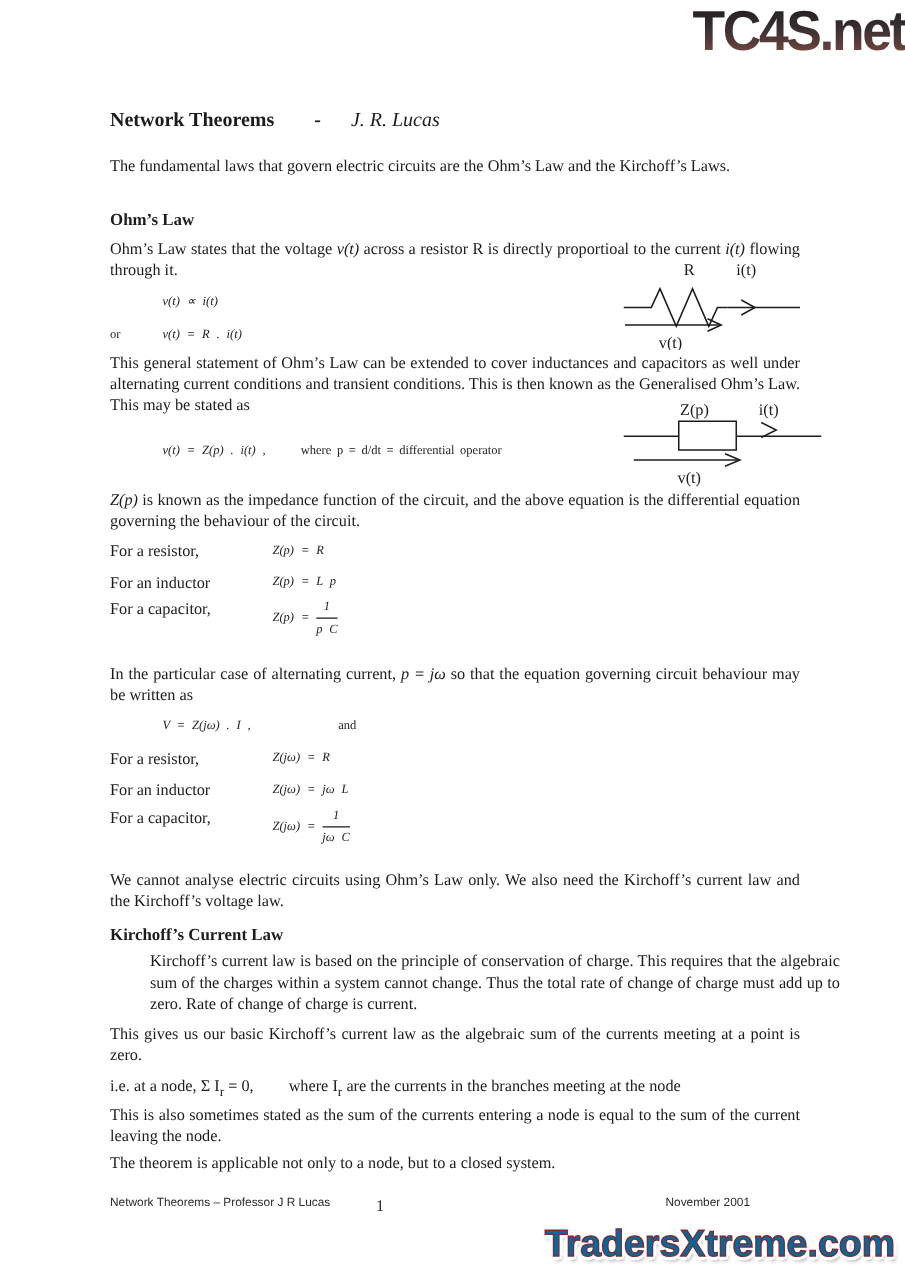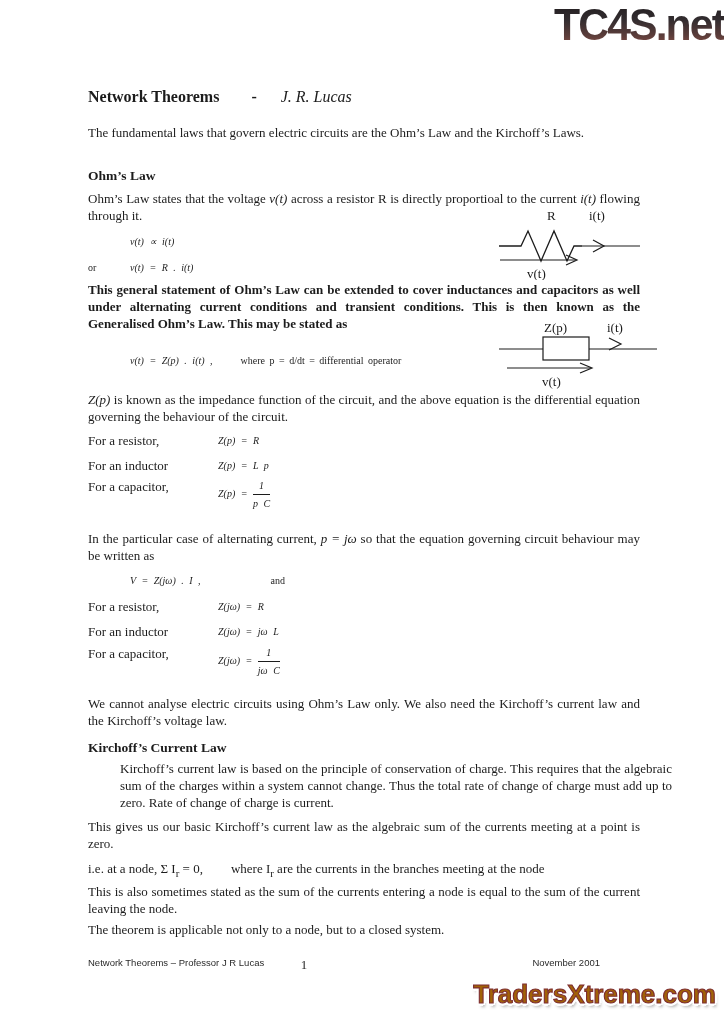--- a/index.html
+++ b/index.html
@@ -35,22 +35,22 @@
           background:linear-gradient(180deg,#201c1e 0%,#332d30 40%,#5c3d3a 75%,#8a5148 100%);
           -webkit-background-clip:text;background-clip:text;color:transparent;
           transform:scaleX(.95);transform-origin:100% 0;}
   .wm-center{position:absolute;top:480px;left:50%;transform:translateX(-50%);
           font-family:"Liberation Sans",sans-serif;font-weight:bold;font-size:42px;letter-spacing:-1px;line-height:1;
           color:#c01020;-webkit-text-stroke:1px #8c0d16;
           text-shadow:-3px -3px 0 #fff,3px -3px 0 #fff,-3px 3px 0 #fff,3px 3px 0 #fff,
                       0 -4px 0 #fff,0 4px 0 #fff,-4px 0 0 #fff,4px 0 0 #fff,
                       6px 7px 4px rgba(125,125,125,.55);}
   .wm-bottom{position:absolute;top:981px;right:8px;
-          font-family:"Liberation Sans",sans-serif;font-weight:bold;font-size:26px;letter-spacing:0;line-height:1;
-          color:#a16207;-webkit-text-stroke:1.1px #7d2d31;
+          font-family:"Liberation Sans",sans-serif;font-weight:bold;font-size:30px;letter-spacing:0;line-height:1;
+          color:#0369a1;-webkit-text-stroke:1.1px #7d2d31;
           text-shadow:-2px -2px 0 #fff,2px -2px 0 #fff,-2px 2px 0 #fff,2px 2px 0 #fff,
                       0 -3px 0 #fff,0 3px 0 #fff,-3px 0 0 #fff,3px 0 0 #fff,
                       2px 4px 3px rgba(100,100,100,.5);}
 </style>
 </head>
 <body>
 
 <div class="page">
 
   <div class="wm-top">TC4S.net</div>
@@ -64,21 +64,21 @@
     <div class="blk just" style="top:124px;">The fundamental laws that govern electric circuits are the Ohm’s Law and the Kirchoff’s Laws.</div>
 
     <div class="blk heading" style="top:167px;">Ohm’s Law</div>
 
     <div class="blk just" style="top:190px;"><span>Ohm’s Law states that the voltage </span><span class="i">v(t)</span><span> across a resistor R is directly proportioal to the current </span><span class="i">i(t)</span><span> flowing through it.</span></div>
 
     <div class="blk eq ind" style="top:233px;">v(t)  ∝  i(t)</div>
 
     <div class="blk eq" style="top:259px;"><span class="orw">or</span><span>v(t)  = R . i(t)</span></div>
 
-    <div class="blk just" style="top:281px;font-weight:bold;">This general statement of Ohm’s Law can be extended to cover inductances and capacitors as well under alternating current conditions and transient conditions. This is then known as the Generalised Ohm’s Law. This may be stated as</div>
+    <div class="blk just" style="top:281px;">This general statement of Ohm’s Law can be extended to cover inductances and capacitors as well under alternating current conditions and transient conditions. This is then known as the Generalised Ohm’s Law. This may be stated as</div>
 
     <div class="blk eq ind" style="top:352px;"><span>v(t) = Z(p) . i(t) ,</span><span class="wsp"></span><span class="roman">where  p = d/dt  = differential operator</span></div>
 
     <div class="blk just" style="top:391px;"><span class="i">Z(p)</span><span> is known as the impedance function of the circuit, and the above equation is the differential equation governing the behaviour of the circuit.</span></div>
 
     <div class="blk eqrow" style="top:432px;">
       <span class="lbl">For a resistor,</span>
       <span class="eq">Z(p)  =  R</span>
     </div>
     <div class="blk eqrow" style="top:457px;">

